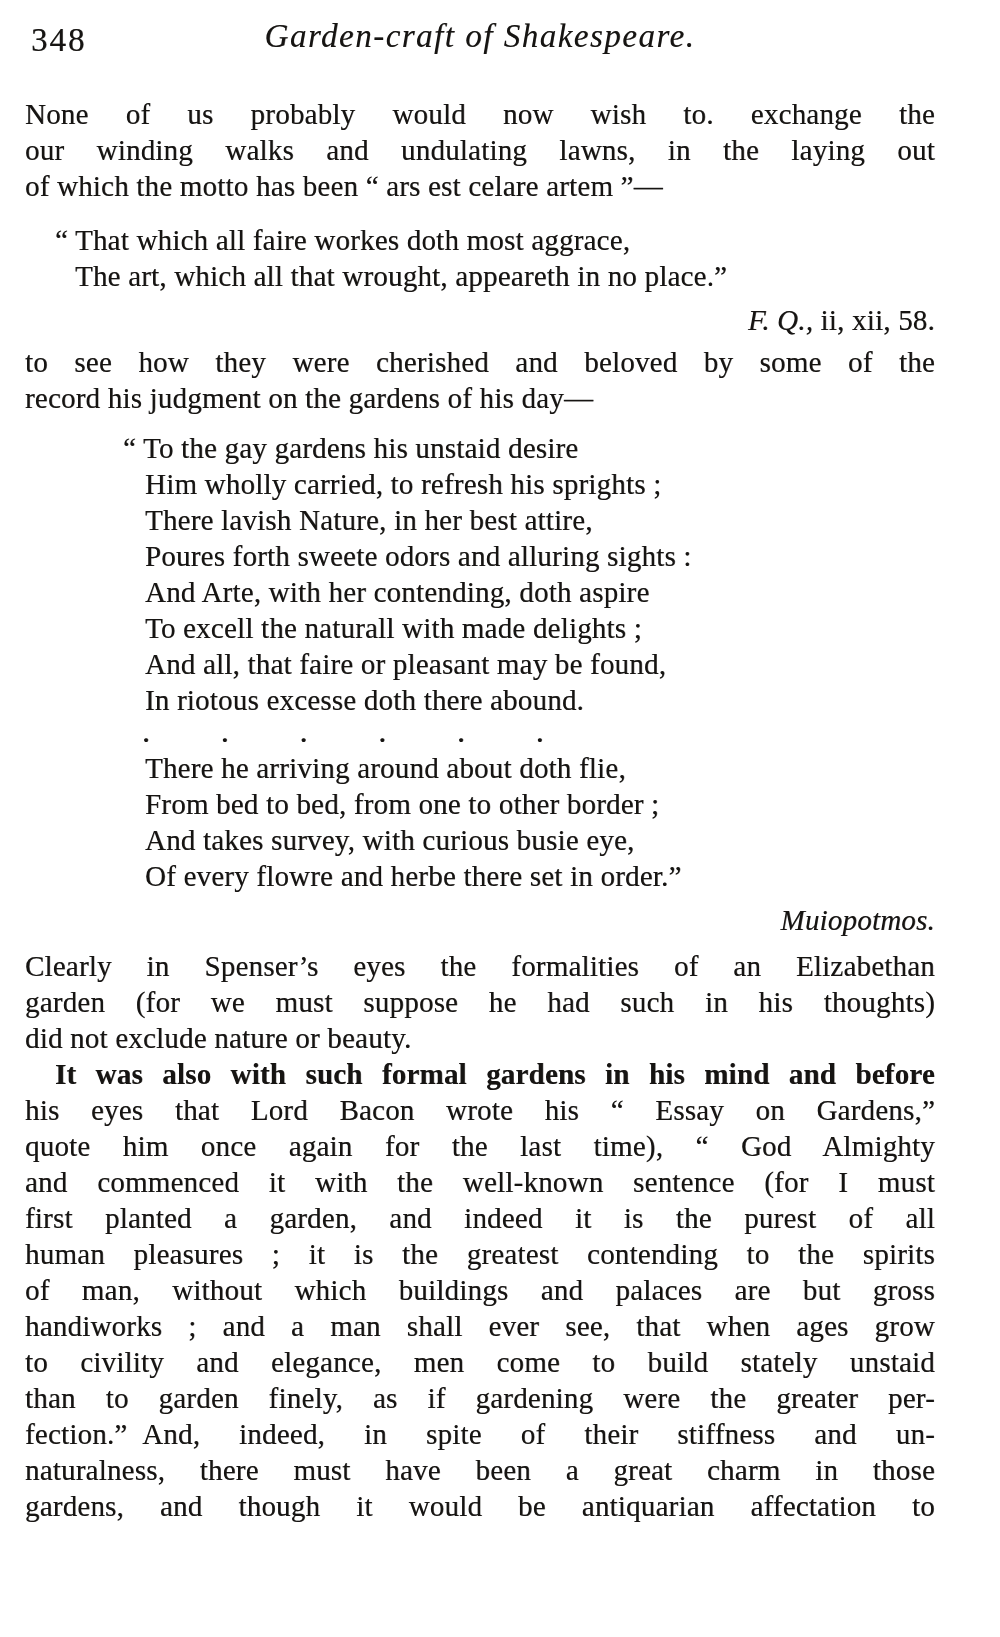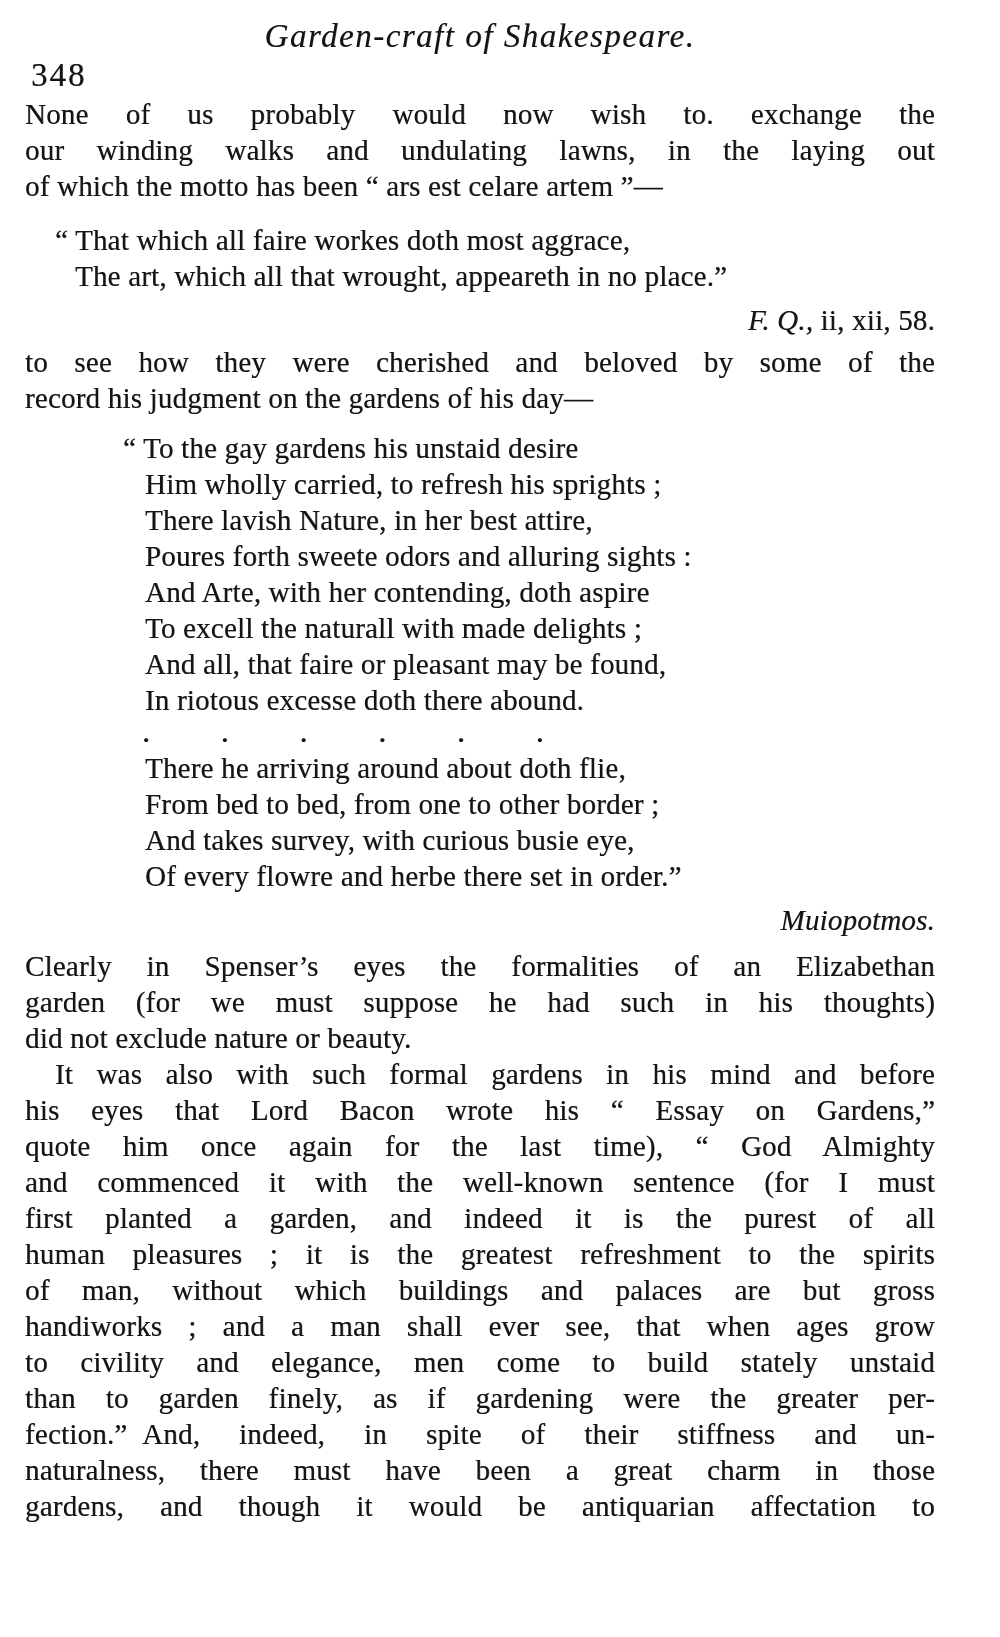--- a/index.html
+++ b/index.html
@@ -16,36 +16,36 @@
     width: 1000px;
     height: 1637px;
     padding: 12px 65px 0 25px;
     text-shadow: 0.45px 0.25px 0 rgba(22,20,18,0.55);
   }
 
   
   .running-head { position: relative; height: 54px; }
   .folio {
     position: absolute; left: 6px; top: 10px;
-    font-size: 33px; letter-spacing: 2px; margin-top: 35px;
+    font-size: 33px; letter-spacing: 2px;
   }
   .title {
     display: block; text-align: center;
     font-style: italic; font-size: 33px; letter-spacing: 1.5px;
     padding-top: 6px;
   }
 
   
   .txt { font-size: 29px; line-height: 36px; letter-spacing: 0.2px; }
 
   
   .para .jl { text-align: justify; text-align-last: justify; }
   .para .jl:last-child { text-align-last: left; }
   .para.cont .jl:last-child { text-align-last: justify; }
-  .para.ind .jl:first-child { text-indent: 30px; }
+  .para.ind .jl:first-child { text-indent: 30px; font-weight: bold; }
 
   .para1 { margin-top: 30px; }
   .para2 { margin-top: 6px; }
   .para3 { margin-top: 10px; }
 
   
   .quote1 { padding-left: 50px; margin-top: 18px; }
   .quote1 .vl:first-child { text-indent: -20px; }
 
   
@@ -129,21 +129,21 @@
       <div class="jl">garden (for we must suppose he had such in his thoughts)</div>
       <div class="jl">did not exclude nature or beauty.</div>
     </div>
 
   <div class="txt para ind cont">
       <div class="jl">It was also with such formal gardens in his mind and before</div>
       <div class="jl">his eyes that Lord Bacon wrote his “ Essay on Gardens,”</div>
       <div class="jl">quote him once again for the last time), “ God Almighty</div>
       <div class="jl">and commenced it with the well-known sentence (for I must</div>
       <div class="jl">first planted a garden, and indeed it is the purest of all</div>
-      <div class="jl">human pleasures ; it is the greatest refreshment to the spirits</div>
+      <div class="jl">human pleasures ; it is the greatest contending to the spirits</div>
       <div class="jl">of man, without which buildings and palaces are but gross</div>
       <div class="jl">handiworks ; and a man shall ever see, that when ages grow</div>
       <div class="jl">to civility and elegance, men come to build stately unstaid</div>
       <div class="jl">than to garden finely, as if gardening were the greater per-</div>
       <div class="jl">fection.” And, indeed, in spite of their stiffness and un-</div>
       <div class="jl">naturalness, there must have been a great charm in those</div>
       <div class="jl">gardens, and though it would be antiquarian affectation to</div>
     </div>
 
 </div>

